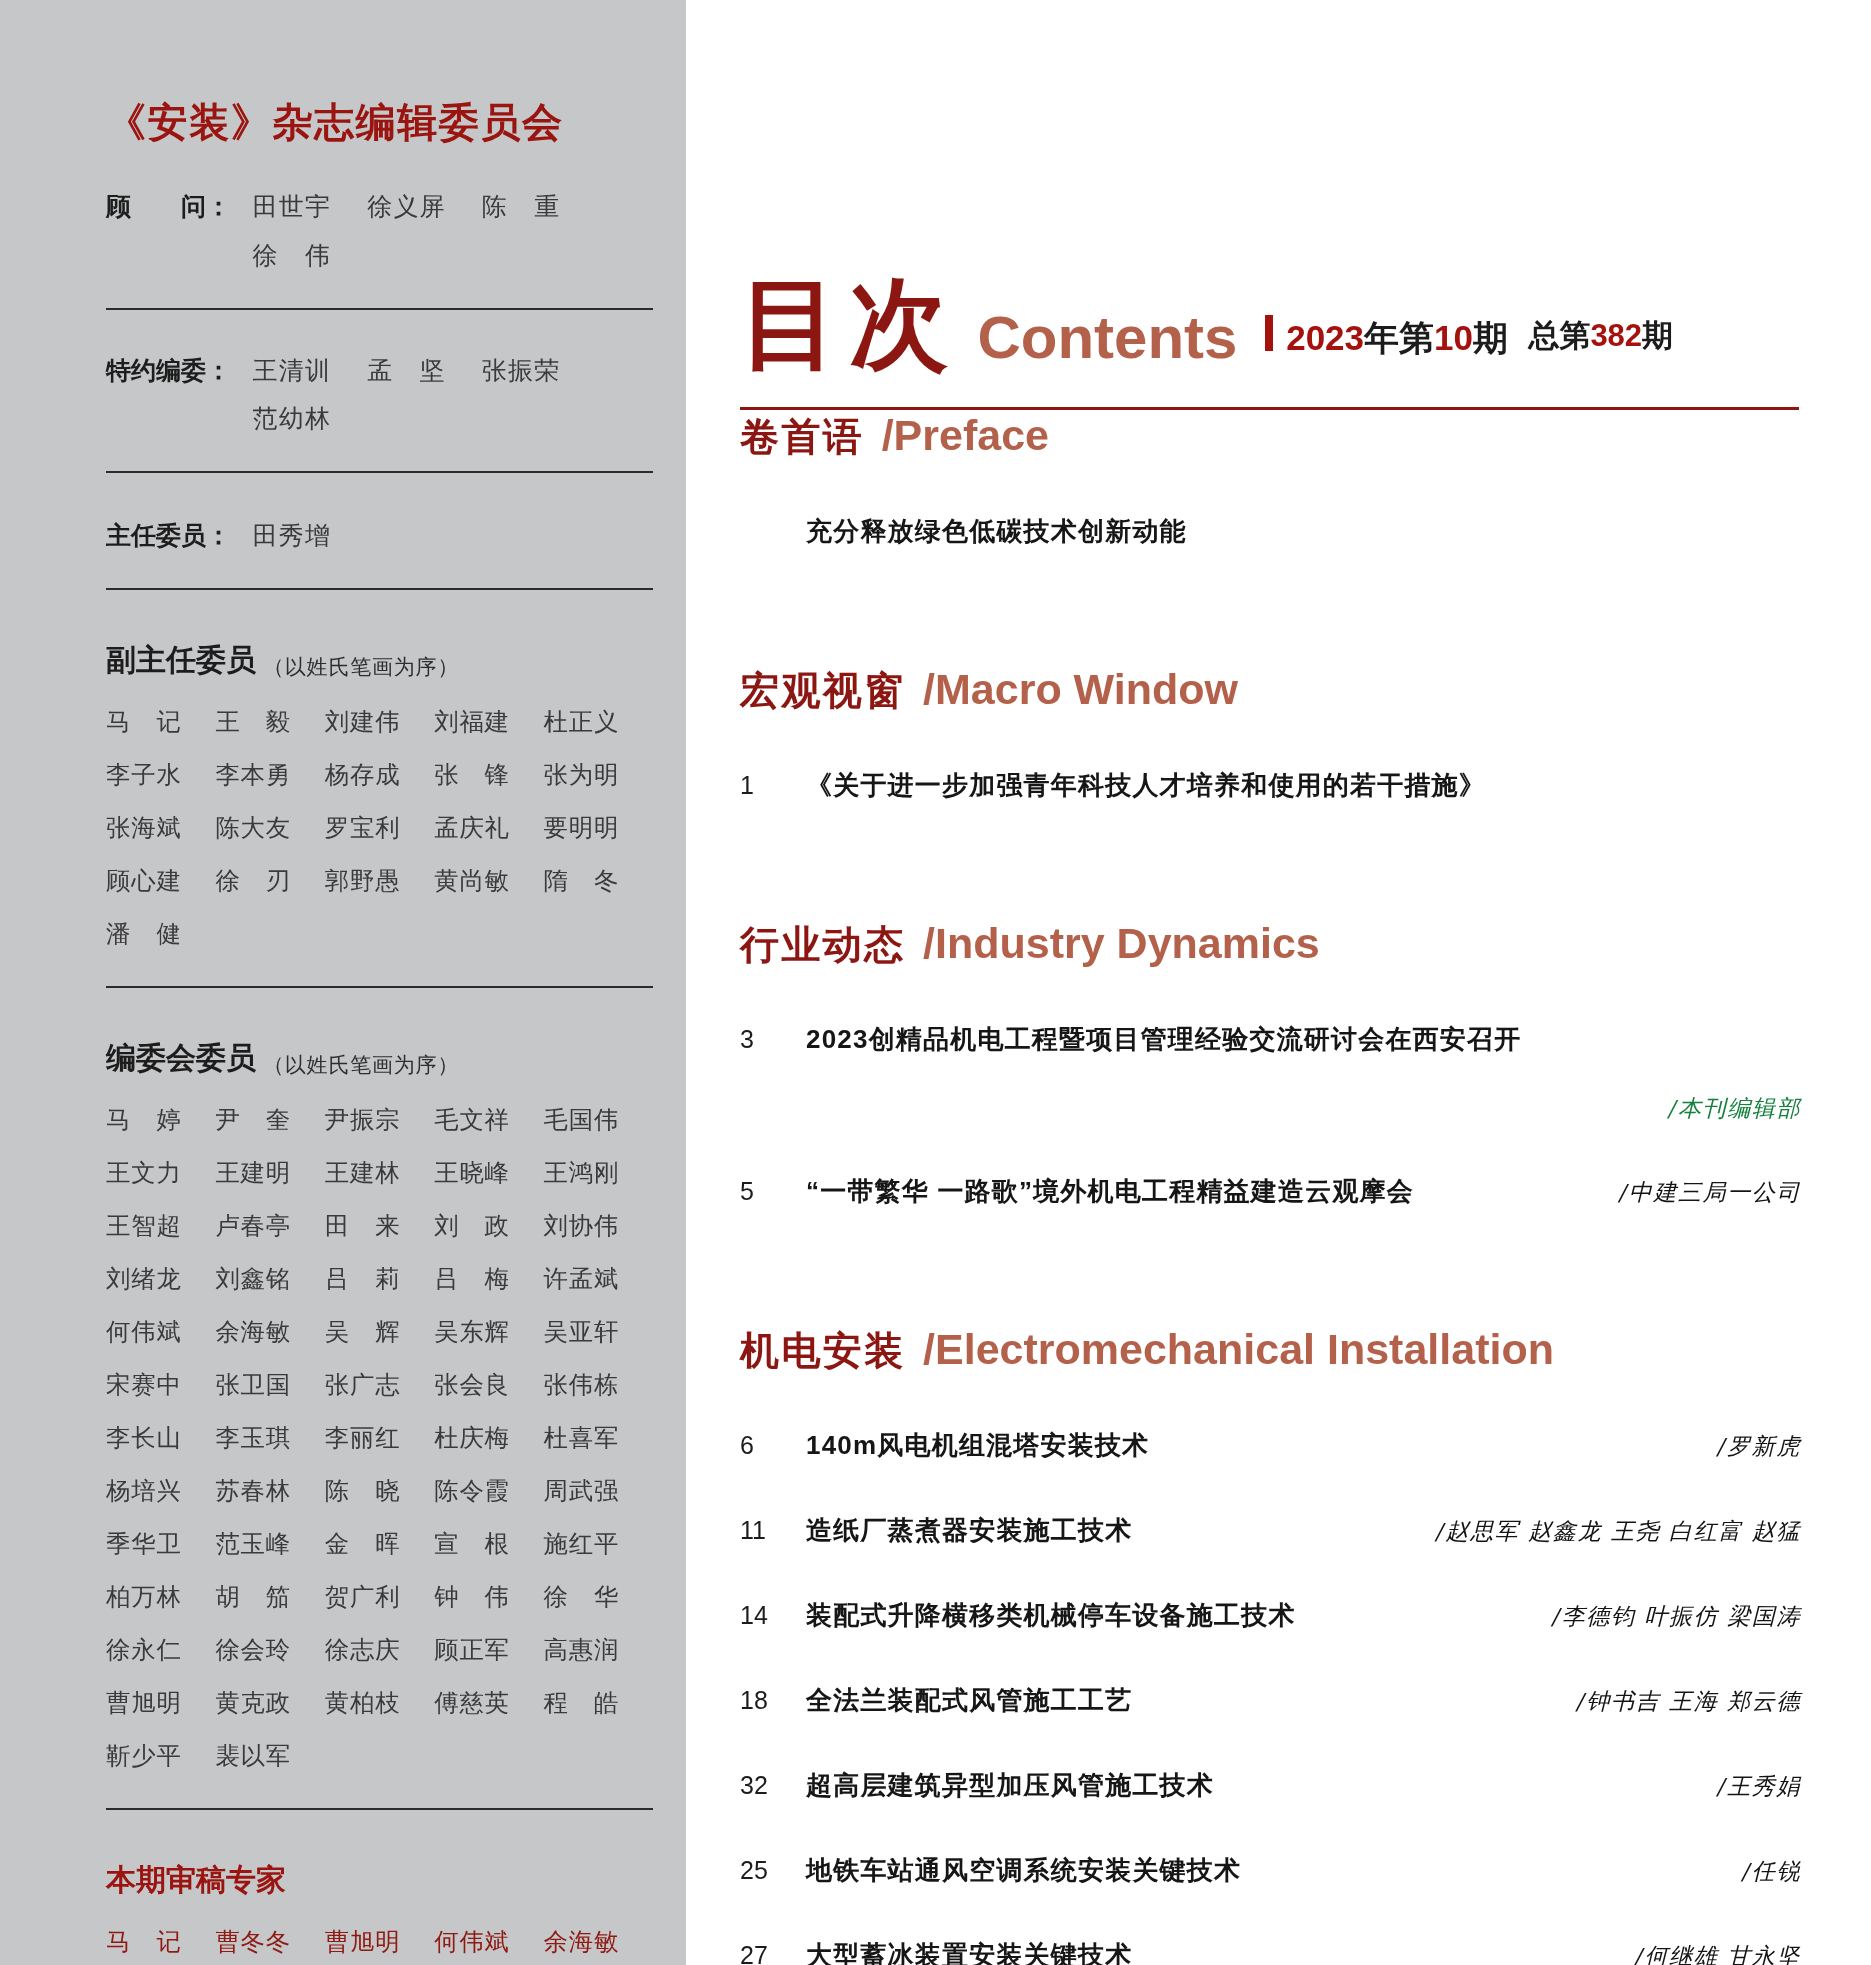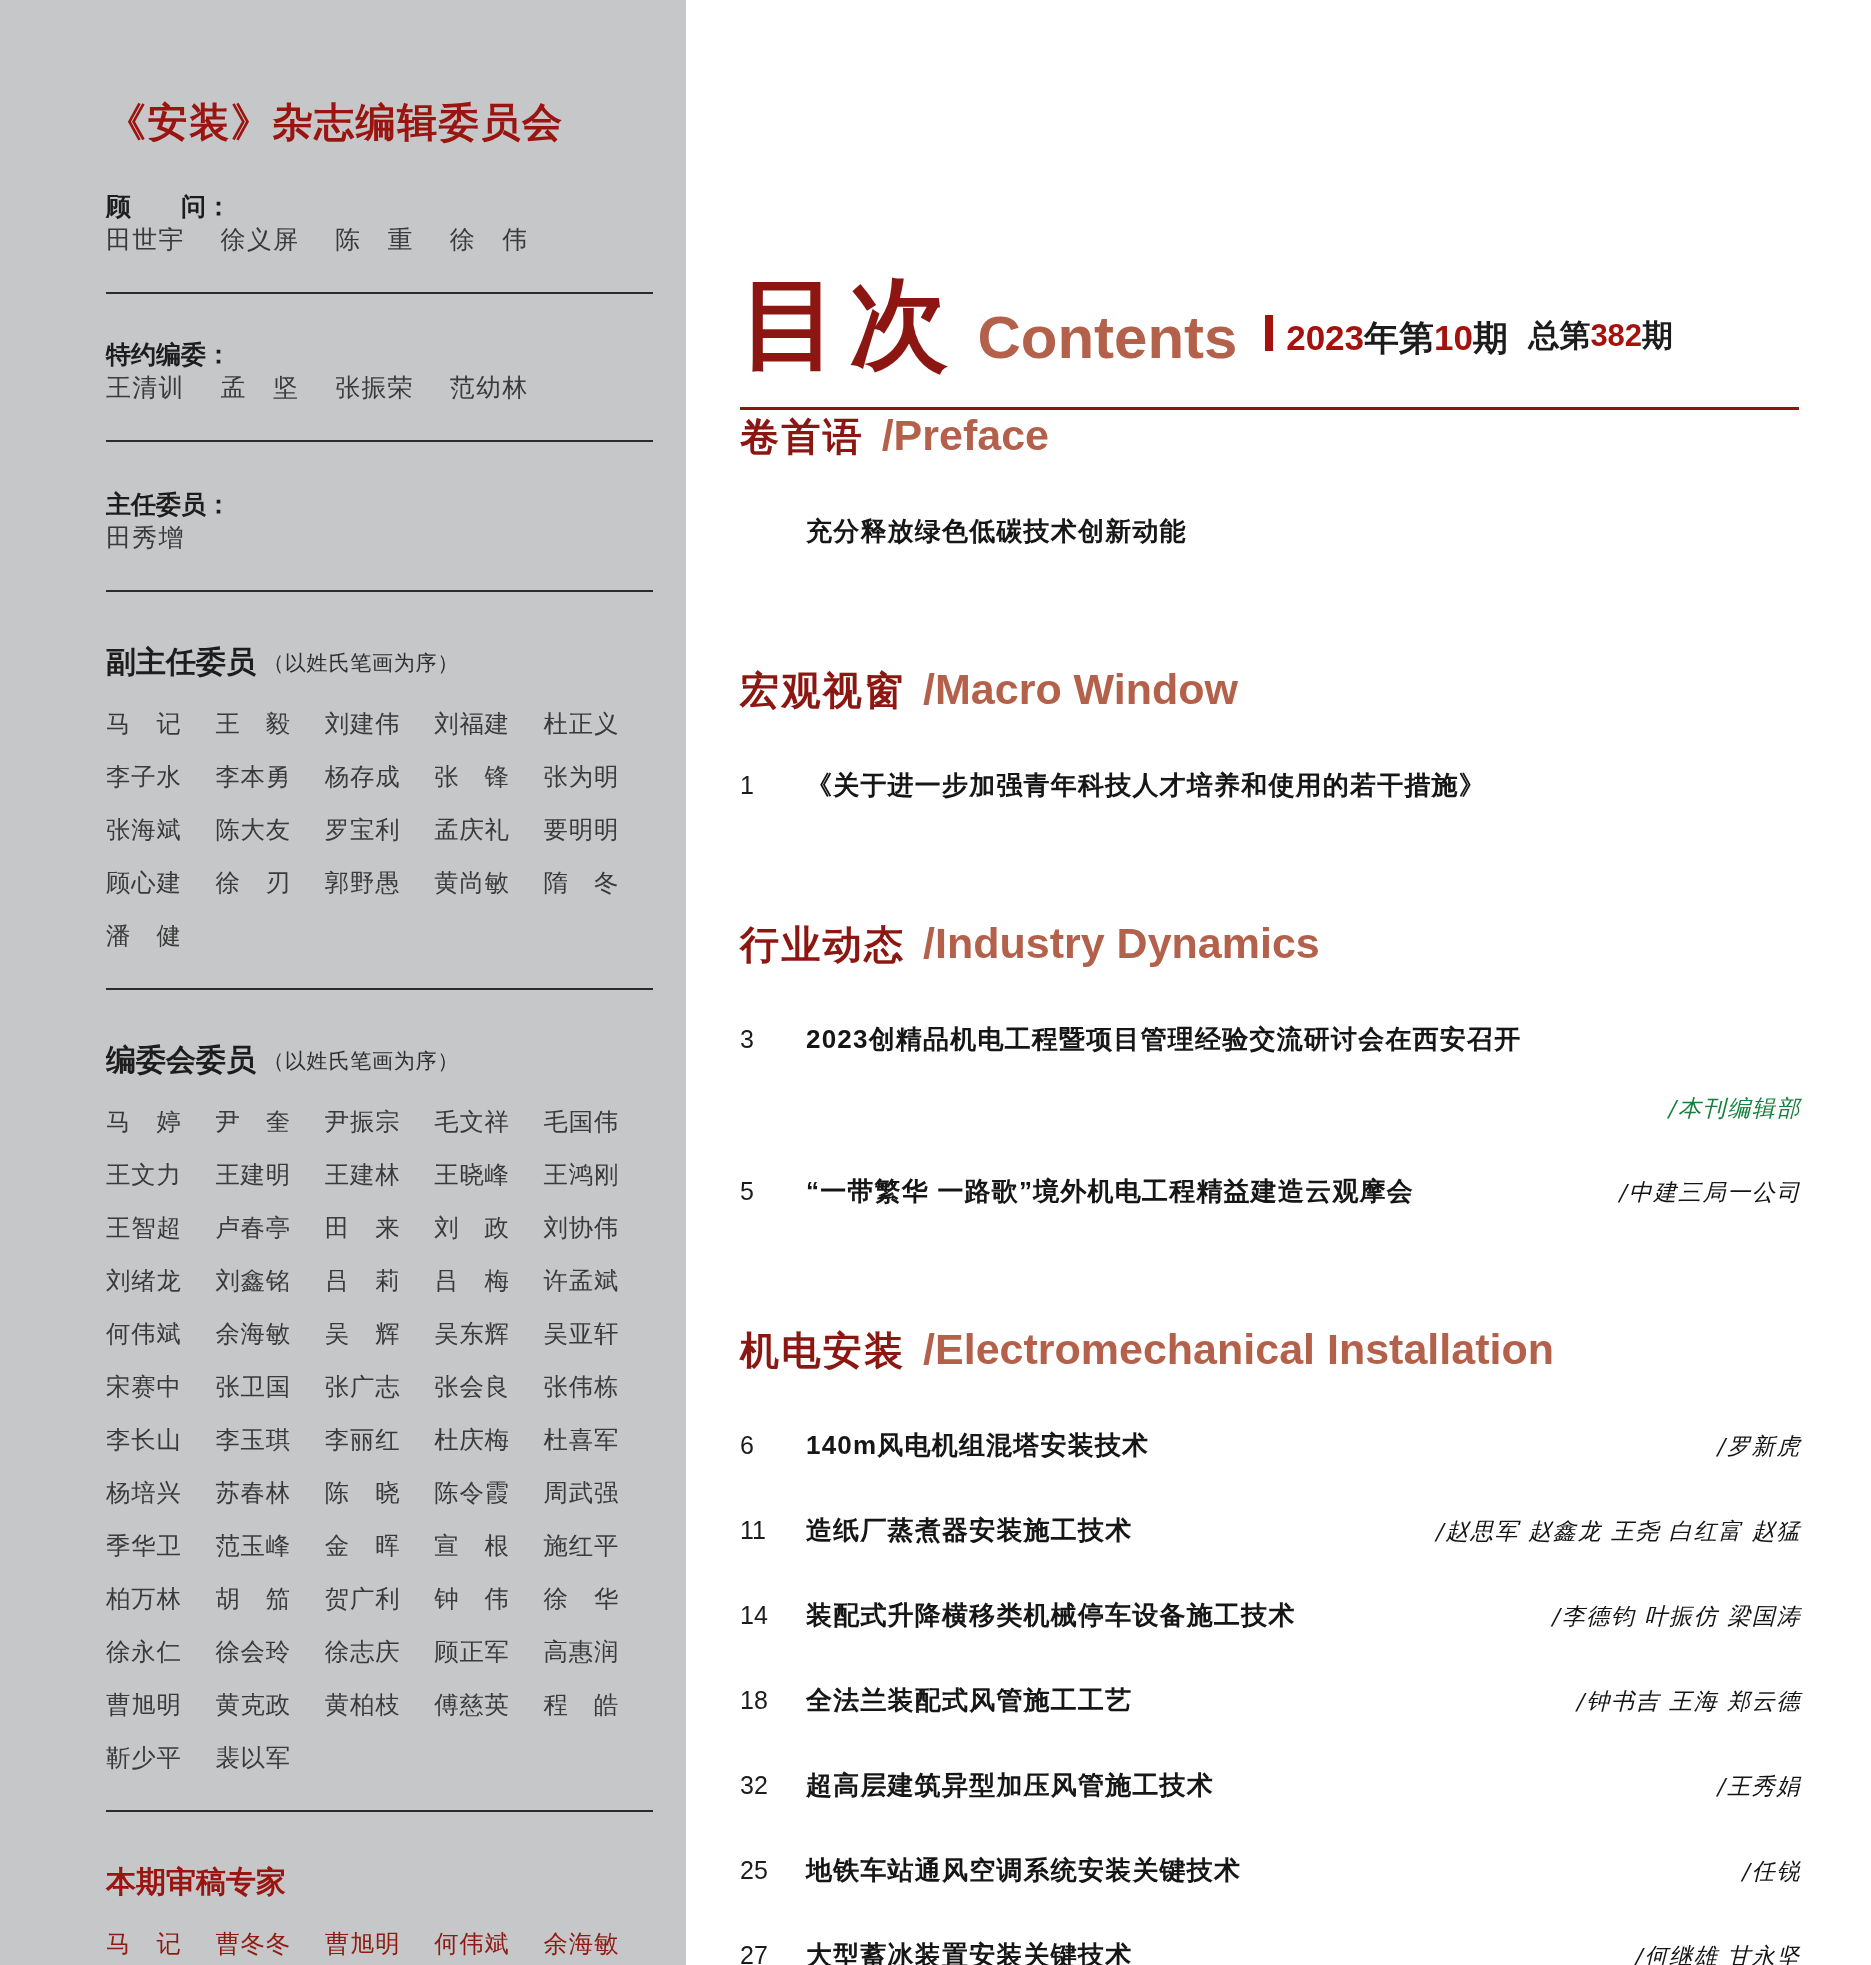--- a/index.html
+++ b/index.html
@@ -10,29 +10,29 @@
   }
   
   .sidebar{
     position:absolute;left:0;top:0;width:686px;height:2540px;
     background:#c6c7c9;box-sizing:border-box;
     padding:100px 33px 0 106px;
   }
   .sidebar-title{
     font-size:40px;font-weight:bold;color:#9a1410;letter-spacing:1.6px;line-height:1.1;
   }
-  .kv-row{display:flex;align-items:baseline;font-size:25px;color:#2a2a2a;flex-direction:column;}
+  .kv-row{display:flex;align-items:baseline;font-size:25px;color:#2a2a2a;}
   .kv-row.advisors{margin-top:46px;}
   .kv-label{font-weight:bold;color:#1d1d1d;white-space:nowrap;flex:none;margin-right:21.6px;}
   .names-inline{display:flex;flex-wrap:wrap;column-gap:36px;row-gap:15.7px;font-weight:400;color:#3a3a3a;letter-spacing:1.2px;}
   .divider{border-top:2px solid #2b2b2b;margin-top:36px;}
   .kv-row.special{margin-top:44px;}
   .kv-row.director{margin-top:46px;}
   .group{margin-top:50px;}
-  .group-header{font-size:30px;font-weight:bold;color:#1d1d1d;display:flex;align-items:center;}
+  .group-header{font-size:30px;font-weight:bold;color:#1d1d1d;display:flex;align-items:flex-end;}
   .group-note{font-size:21px;font-weight:normal;color:#2e2e2e;margin-left:7px;letter-spacing:0.8px;}
   .names-grid{
     display:grid;grid-template-columns:repeat(5,1fr);
     row-gap:21px;margin-top:25px;font-size:24.4px;font-weight:400;color:#3a3a3a;letter-spacing:0.8px;
   }
   .reviewers .group-header{color:#9a1410;}
   .reviewers .names-grid{color:#8e1a13;}
   
   .main{position:absolute;left:740px;top:0;width:1061px;}
   .toc-row{margin-top:277px;display:flex;align-items:flex-end;}

